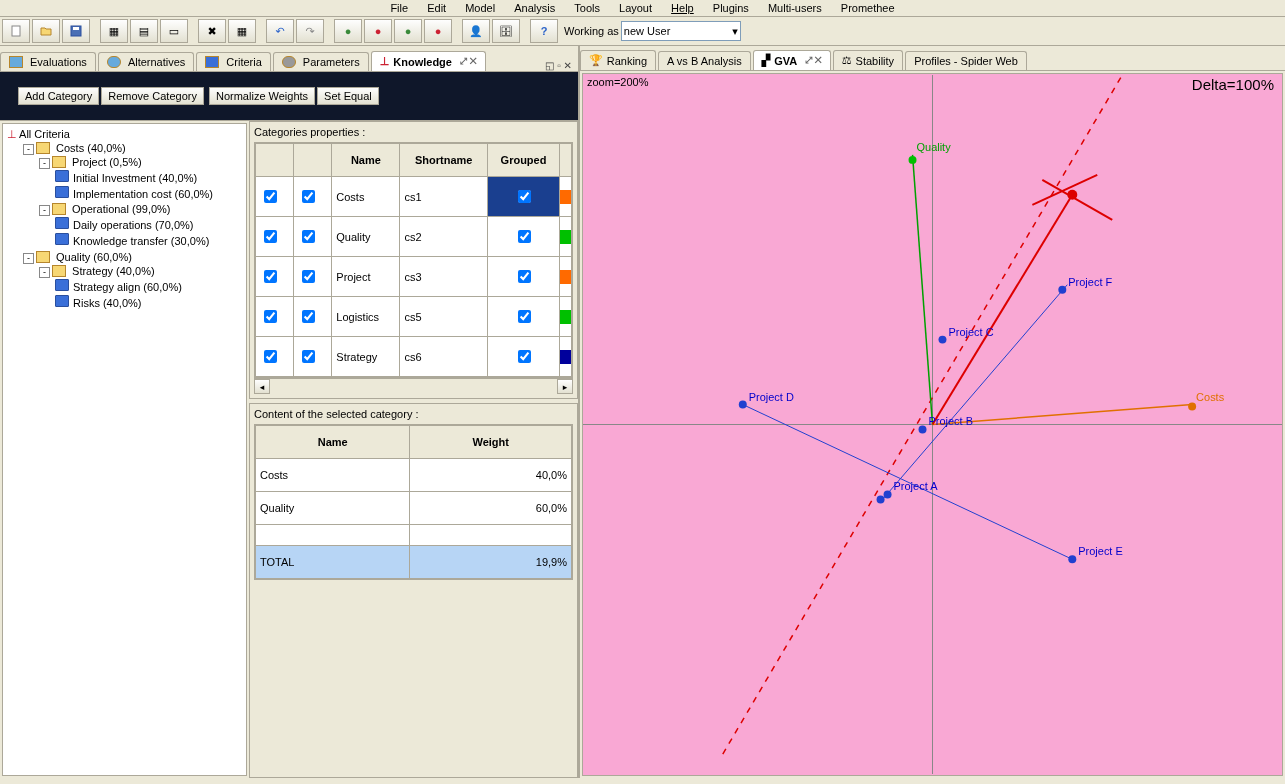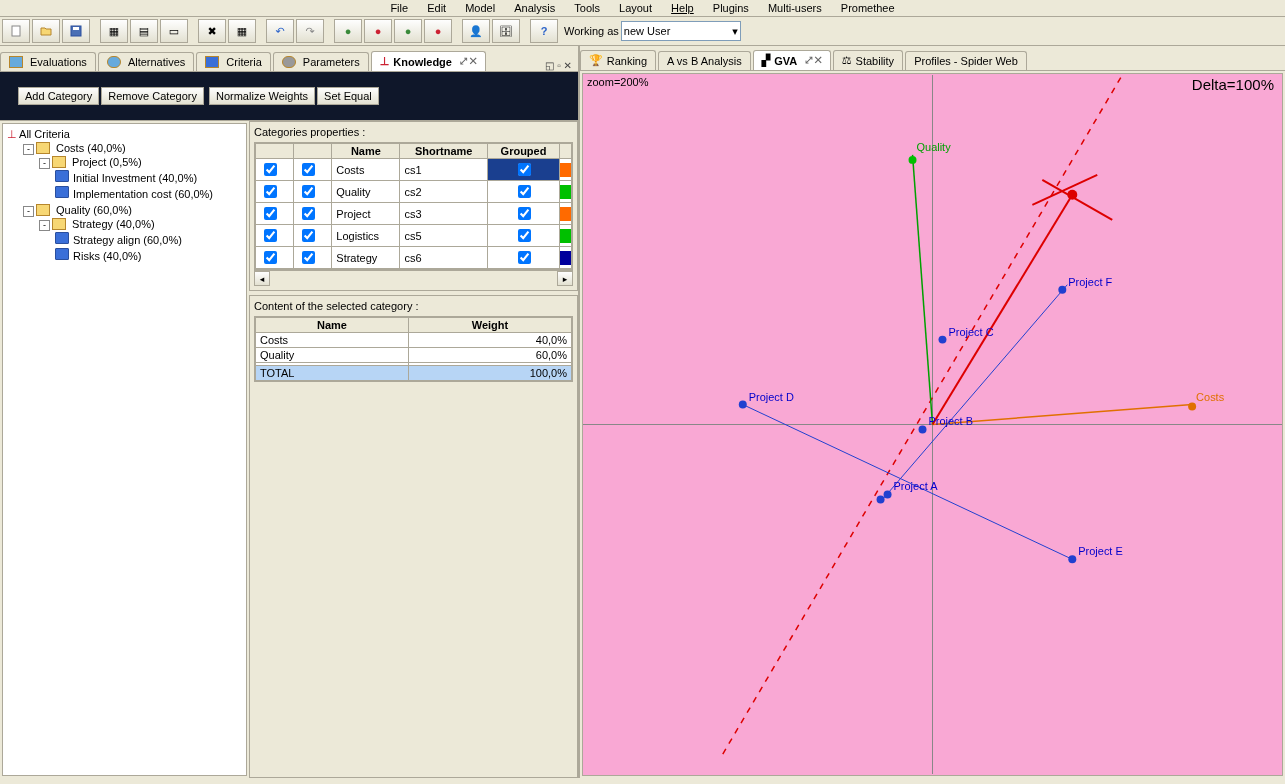--- a/index.html
+++ b/index.html
@@ -25,21 +25,21 @@
 .props-pane { flex:1; display:flex; flex-direction:column; margin:0; gap:4px; }
 .panel { border:1px solid #aca899; background:#ece9d8; padding:4px; }
 .panel-title { margin-bottom:4px; }
 .panel-inner { background:#fff; border:1px solid #aca899; }
 .tree ul { list-style:none; margin:0; padding-left:16px; }
 .tree li { padding:1px 0; white-space:nowrap; }
 .tree .exp { display:inline-block; width:11px; height:11px; border:1px solid #888; text-align:center; line-height:9px; font-size:9px; margin-right:2px; background:#fff; cursor:pointer; }
 .tree .leaf::before { content:""; display:inline-block; width:12px; height:10px; background:#3a6fd8; border:1px solid #2a4f9e; margin-right:4px; border-radius:1px; }
 .fico { display:inline-block; width:14px; height:12px; background:#f7d774; border:1px solid #b6862c; margin-right:3px; vertical-align:-2px; }
 table.grid { border-collapse:collapse; width:100%; font-size:11px; }
-table.grid th, table.grid td { border:1px solid #aca899; padding:1px 4px; text-align:left; background:#fff; }
+table.grid th, table.grid td { border:1px solid #aca899; padding:10px 4px; text-align:left; background:#fff; }
 table.grid th { background:#ece9d8; text-align:center; }
 .colorcell { padding:0 !important; }
 .colorbox { height:14px; width:100%; }
 .selrow td { background:#b7d5f5 !important; }
 .scrollbar { display:flex; height:16px; background:#ece9d8; border-top:1px solid #aca899; }
 .scrollbar .sb-btn { width:16px; border:1px solid #aca899; background:linear-gradient(#fefefe,#e3e1d1); text-align:center; line-height:14px; font-size:9px; }
 .scrollbar .sb-track { flex:1; background:#ece9d8; }
 .chart-area { flex:1; background:#f9a8d4; border:1px solid #aca899; margin:2px; position:relative; }
 .chart-labels { position:absolute; top:2px; left:4px; font-size:11px; }
 .chart-delta { position:absolute; top:2px; right:8px; font-size:15px; }
@@ -158,20 +158,24 @@
     </div>
     <div class="split">
       <div class="tree-pane tree">
         <div><span style="color:#c23">⊥</span> <span>All Criteria</span></div>
         <ul id="tree-root">
             <li><span class="exp">-</span><span class="fico"></span> Costs (40,0%)<ul>
                 <li><span class="exp">-</span><span class="fico"></span> Project (0,5%)<ul>
                     <li class="leaf">Initial Investment (40,0%)</li>
                     <li class="leaf">Implementation cost (60,0%)</li>
                   </ul></li>
+                <li><span class="exp">-</span><span class="fico"></span> Operational (99,0%)<ul>
+                    <li class="leaf">Daily operations (70,0%)</li>
+                    <li class="leaf">Knowledge transfer (30,0%)</li>
+                  </ul></li>
               </ul></li>
             <li><span class="exp">-</span><span class="fico"></span> Quality (60,0%)<ul>
                 <li><span class="exp">-</span><span class="fico"></span> Strategy (40,0%)<ul>
                     <li class="leaf">Strategy align (60,0%)</li>
                     <li class="leaf">Risks (40,0%)</li>
                   </ul></li>
               </ul></li>
           </ul>
       </div>
       <div class="props-pane">
@@ -267,21 +271,21 @@
                   <tr>
                     <td>Quality</td>
                     <td style="text-align: right;">60,0%</td>
                   </tr>
                   <tr>
                     <td></td>
                     <td></td>
                   </tr>
                   <tr class="selrow">
                     <td>TOTAL</td>
-                    <td style="text-align: right;">100,0%</td>
+                    <td style="text-align: right;">19,9%</td>
                   </tr>
                 </tbody>
             </table>
           </div>
         </div>
       </div>
     </div>
   </div>
 
   <div class="right">

